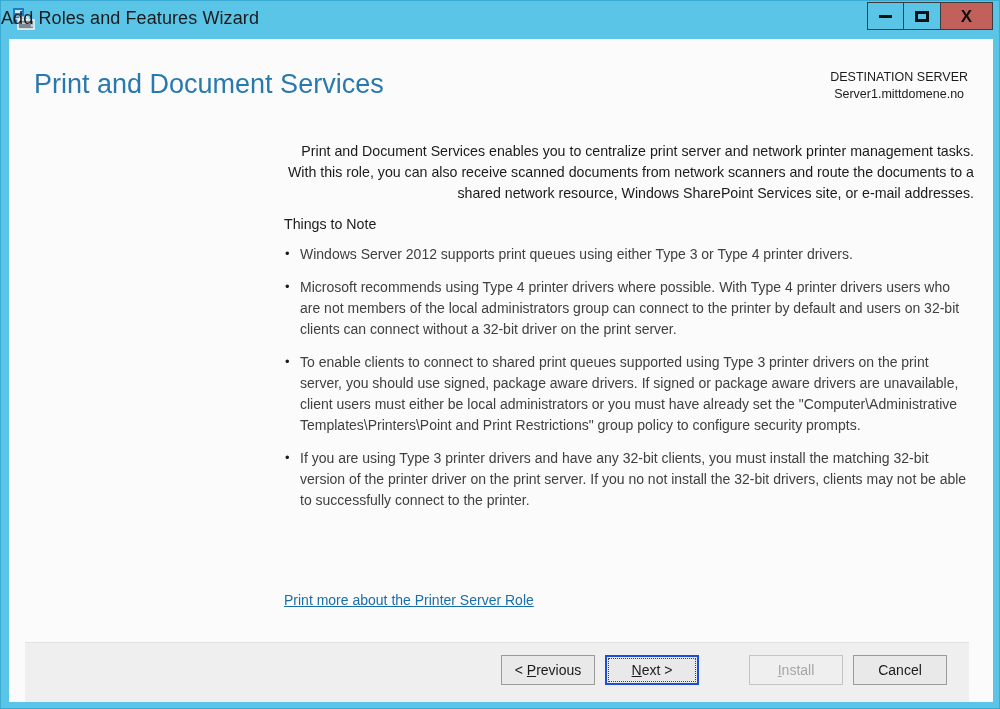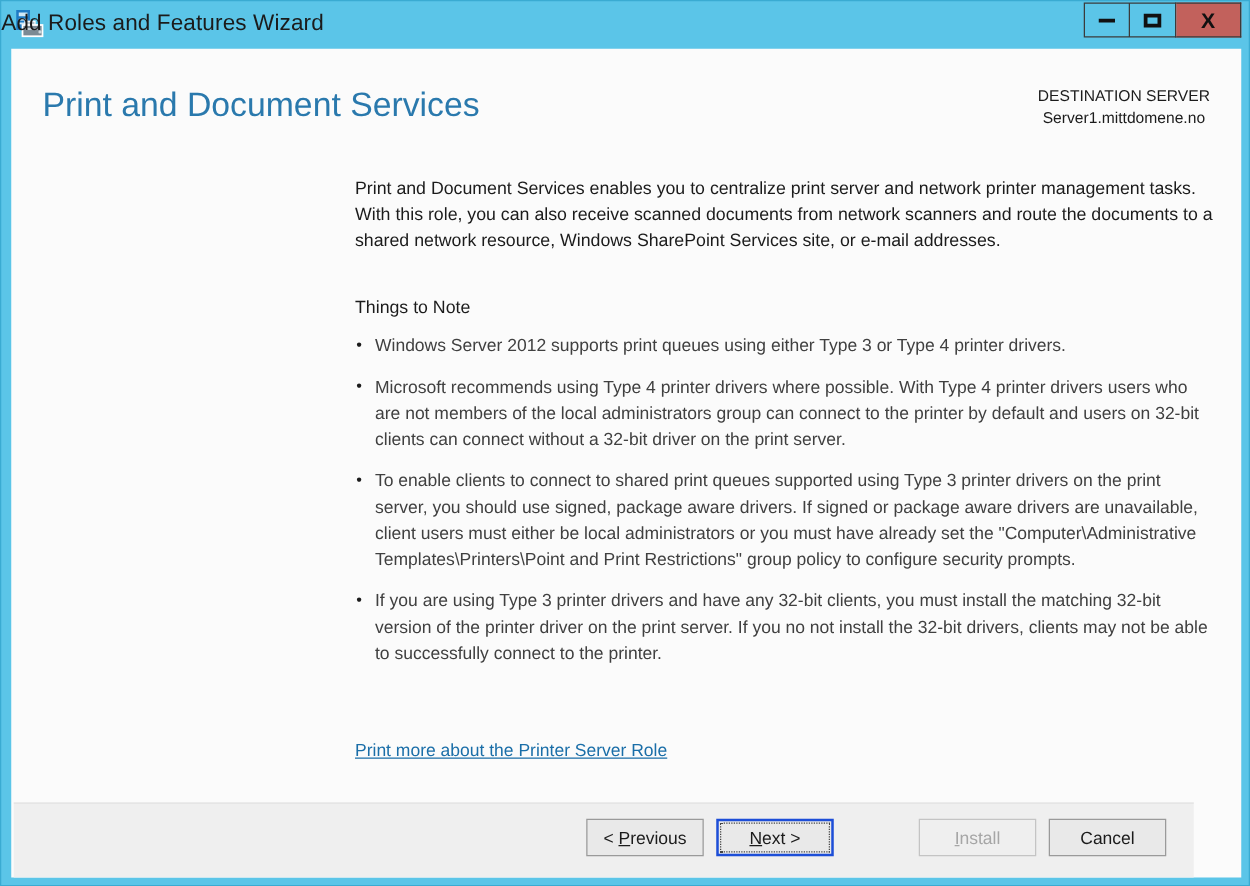--- a/index.html
+++ b/index.html
@@ -172,21 +172,22 @@
   .content-inner {
     position: absolute;
     left: 34px;
     top: 15px;
     width: 690px;
   }
   .para {
     font-size: 14.2px;
     line-height: 21px;
     color: #1b1b1b;
-    margin: 0 0 34px 0;
+    margin: 0 0 12px 0;
+    text-align: right;
   }
   .subhead {
     font-size: 14.2px;
     color: #1b1b1b;
     margin: 0 0 12px 0;
   }
   ul.notes {
     margin: 0;
     padding: 0;
     list-style: none;
@@ -213,21 +214,21 @@
     top: 466px;
     font-size: 14px;
     color: #1a6ea8;
     text-decoration: underline;
     cursor: pointer;
   }
 
   
   .footer {
     position: absolute;
-    left: 2px;
+    left: 16px;
     bottom: 0;
     width: 944px;
     height: 59px;
     background: #efefef;
     border-top: 1px solid #e2e2e2;
   }
   .footer-buttons {
     position: absolute;
     right: 22px;
     top: 12px;
@@ -253,21 +254,21 @@
     border: 2px solid #1d4ed8;
     outline: 1px dotted #444;
     outline-offset: -4px;
   }
   .btn.disabled {
     color: #a6a6a6;
     border-color: #c4c4c4;
     background: #efefef;
     cursor: default;
   }
-  .btn.gap-left { margin-left: 58px; }
+  .btn.gap-left { margin-left: 40px; }
   .accel { text-decoration: underline; }
 </style>
 </head>
 <body>
 
 <div class="window">
 
   <div class="titlebar">
     <div class="title-icon">
       <svg width="28" height="26" viewBox="0 0 28 26">

